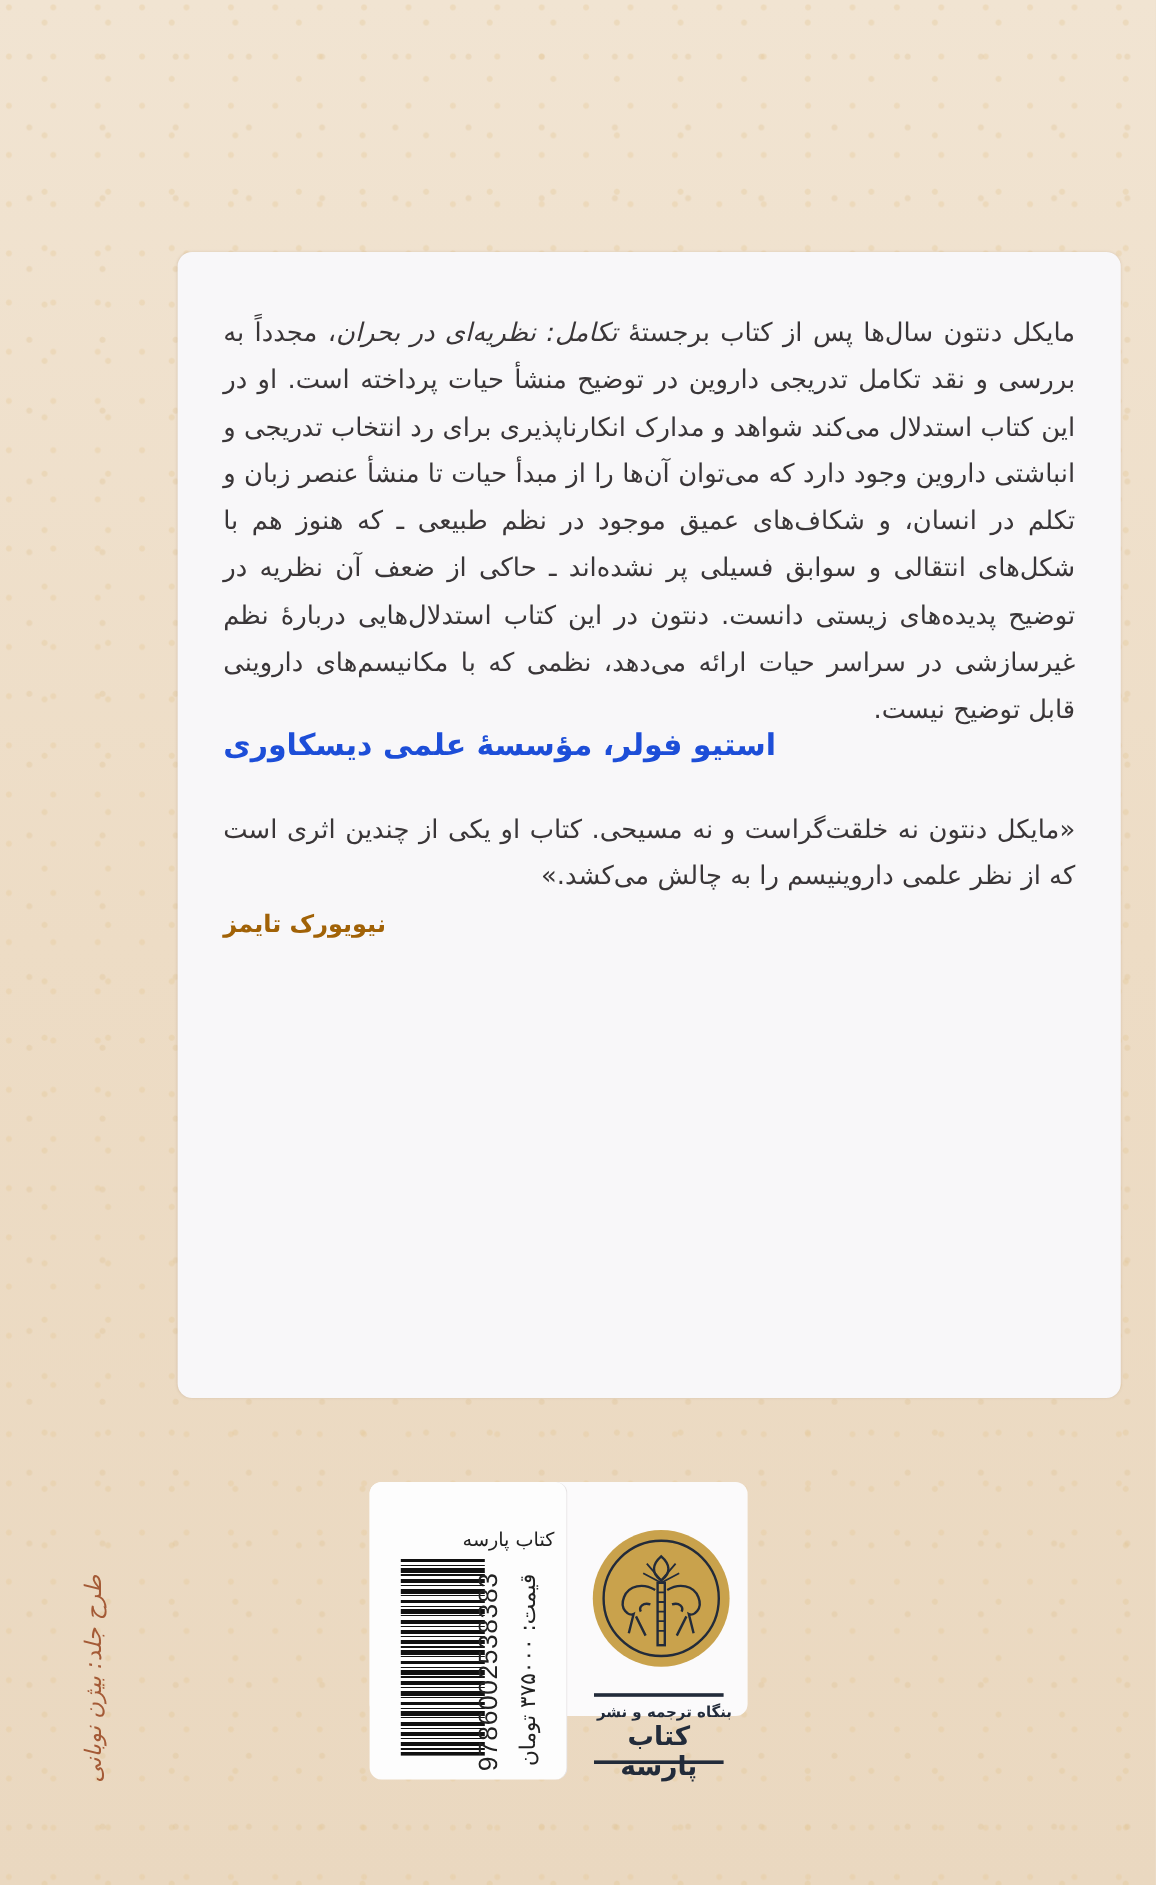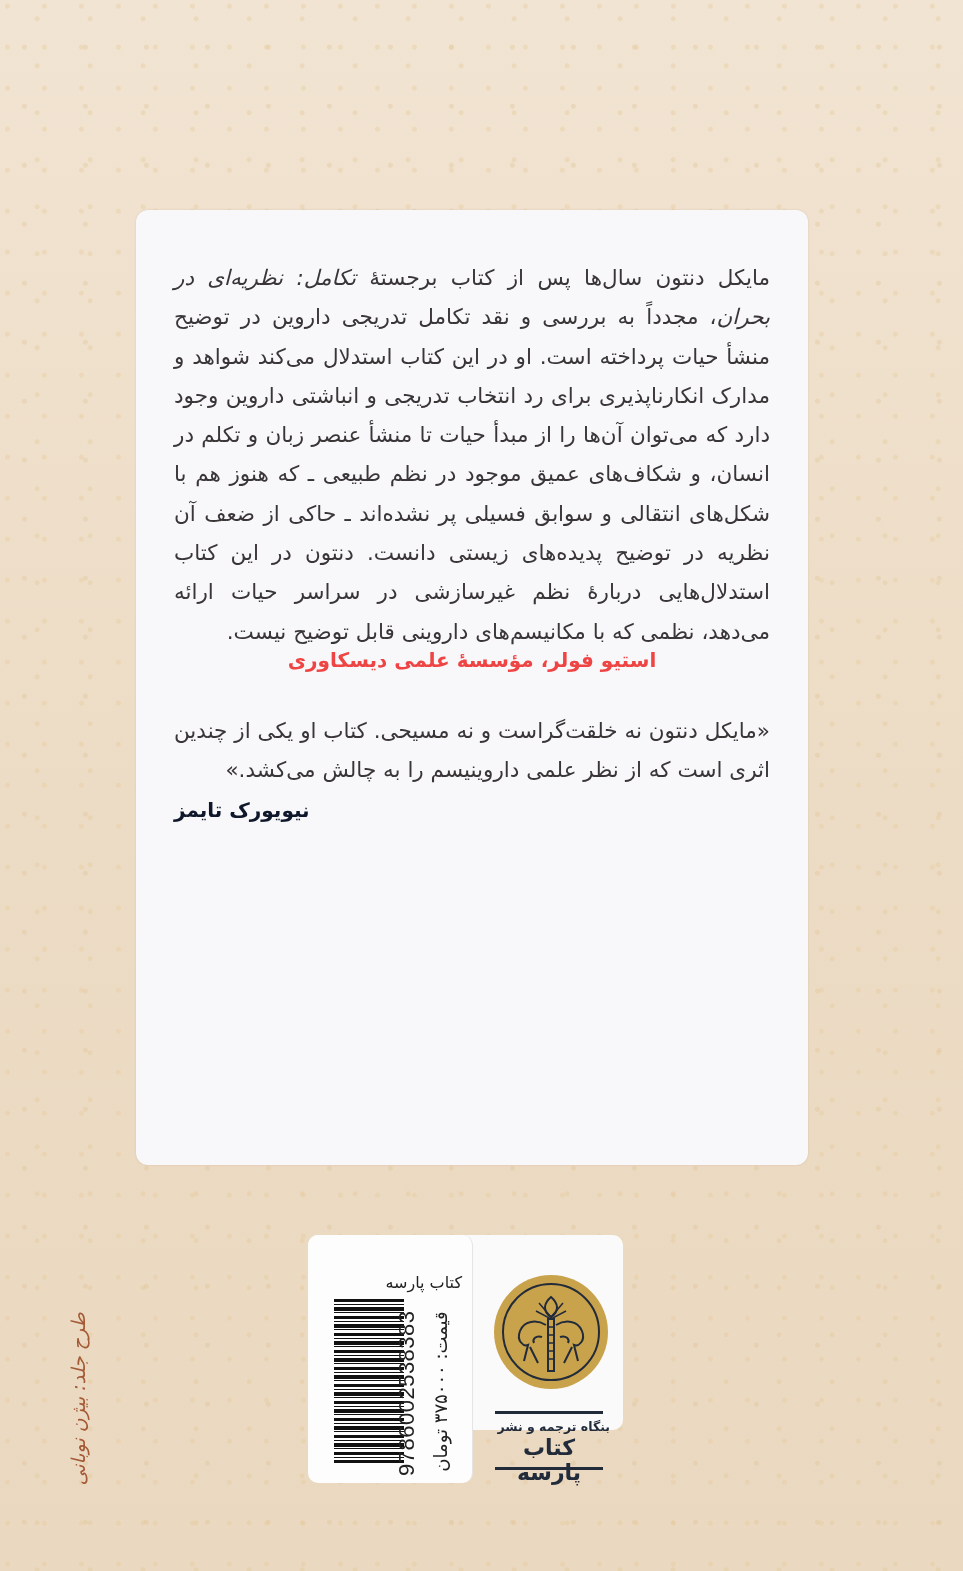--- a/index.html
+++ b/index.html
@@ -8,36 +8,36 @@
       background: #efe0cc;
       background-image:
         radial-gradient(circle at 20% 15%, rgba(230,200,150,0.35) 0 2px, transparent 3px),
         radial-gradient(circle at 70% 40%, rgba(225,195,140,0.3) 0 2px, transparent 3px),
         radial-gradient(circle at 40% 80%, rgba(220,190,140,0.3) 0 2px, transparent 3px),
         linear-gradient(180deg, #f1e4d2 0%, #eddcc5 50%, #ead8c0 100%);
       background-size: 37px 41px, 53px 47px, 61px 59px, 100% 100%;
       font-family: "DejaVu Sans", sans-serif;
     }
     .panel {
-      position: absolute; left: 136px; top: 210px; width: 672px; height: 955px;
+      position: absolute; left: 148px; top: 210px; width: 786px; height: 955px;
       background: #f8f7f9; border-radius: 12px;
       box-shadow: 0 0 2px rgba(150,120,90,0.25);
     }
     .panel-inner {
       position: absolute; left: 38px; right: 38px; top: 48px;
       direction: rtl; text-align: justify; color: #3a3638;
       font-size: 21.5px; line-height: 39.3px;
     }
     .panel-inner p { margin: 0; }
     .para { text-align-last: right; }
     .italic { font-style: italic; }
     .quote { margin-top: 42px !important; }
     .quote2 { margin-top: 36px !important; }
-    .attrib { font-weight: bold; font-size: 20px; line-height: 30px; text-align: center; margin-top: -6px !important; color: #ef4444; }
-    .attrib2 { font-weight: bold; font-size: 20px; line-height: 40px; text-align: left; color: #0f172a; }
+    .attrib { font-weight: bold; font-size: 25px; line-height: 30px; text-align: left; margin-top: -6px !important; color: #1d4ed8; }
+    .attrib2 { font-weight: bold; font-size: 20px; line-height: 40px; text-align: left; color: #a16207; }
 
     .sticker {
       position: absolute; left: 308px; top: 1235px; width: 315px; height: 195px;
       background: #fbfafb; border-radius: 10px;
     }
     .tab {
       position: absolute; left: 0; top: 0; width: 164px; height: 248px;
       background: #fdfdfd; border-radius: 10px; border-right: 1px solid #e6e3e4;
     }
     .barcode {

